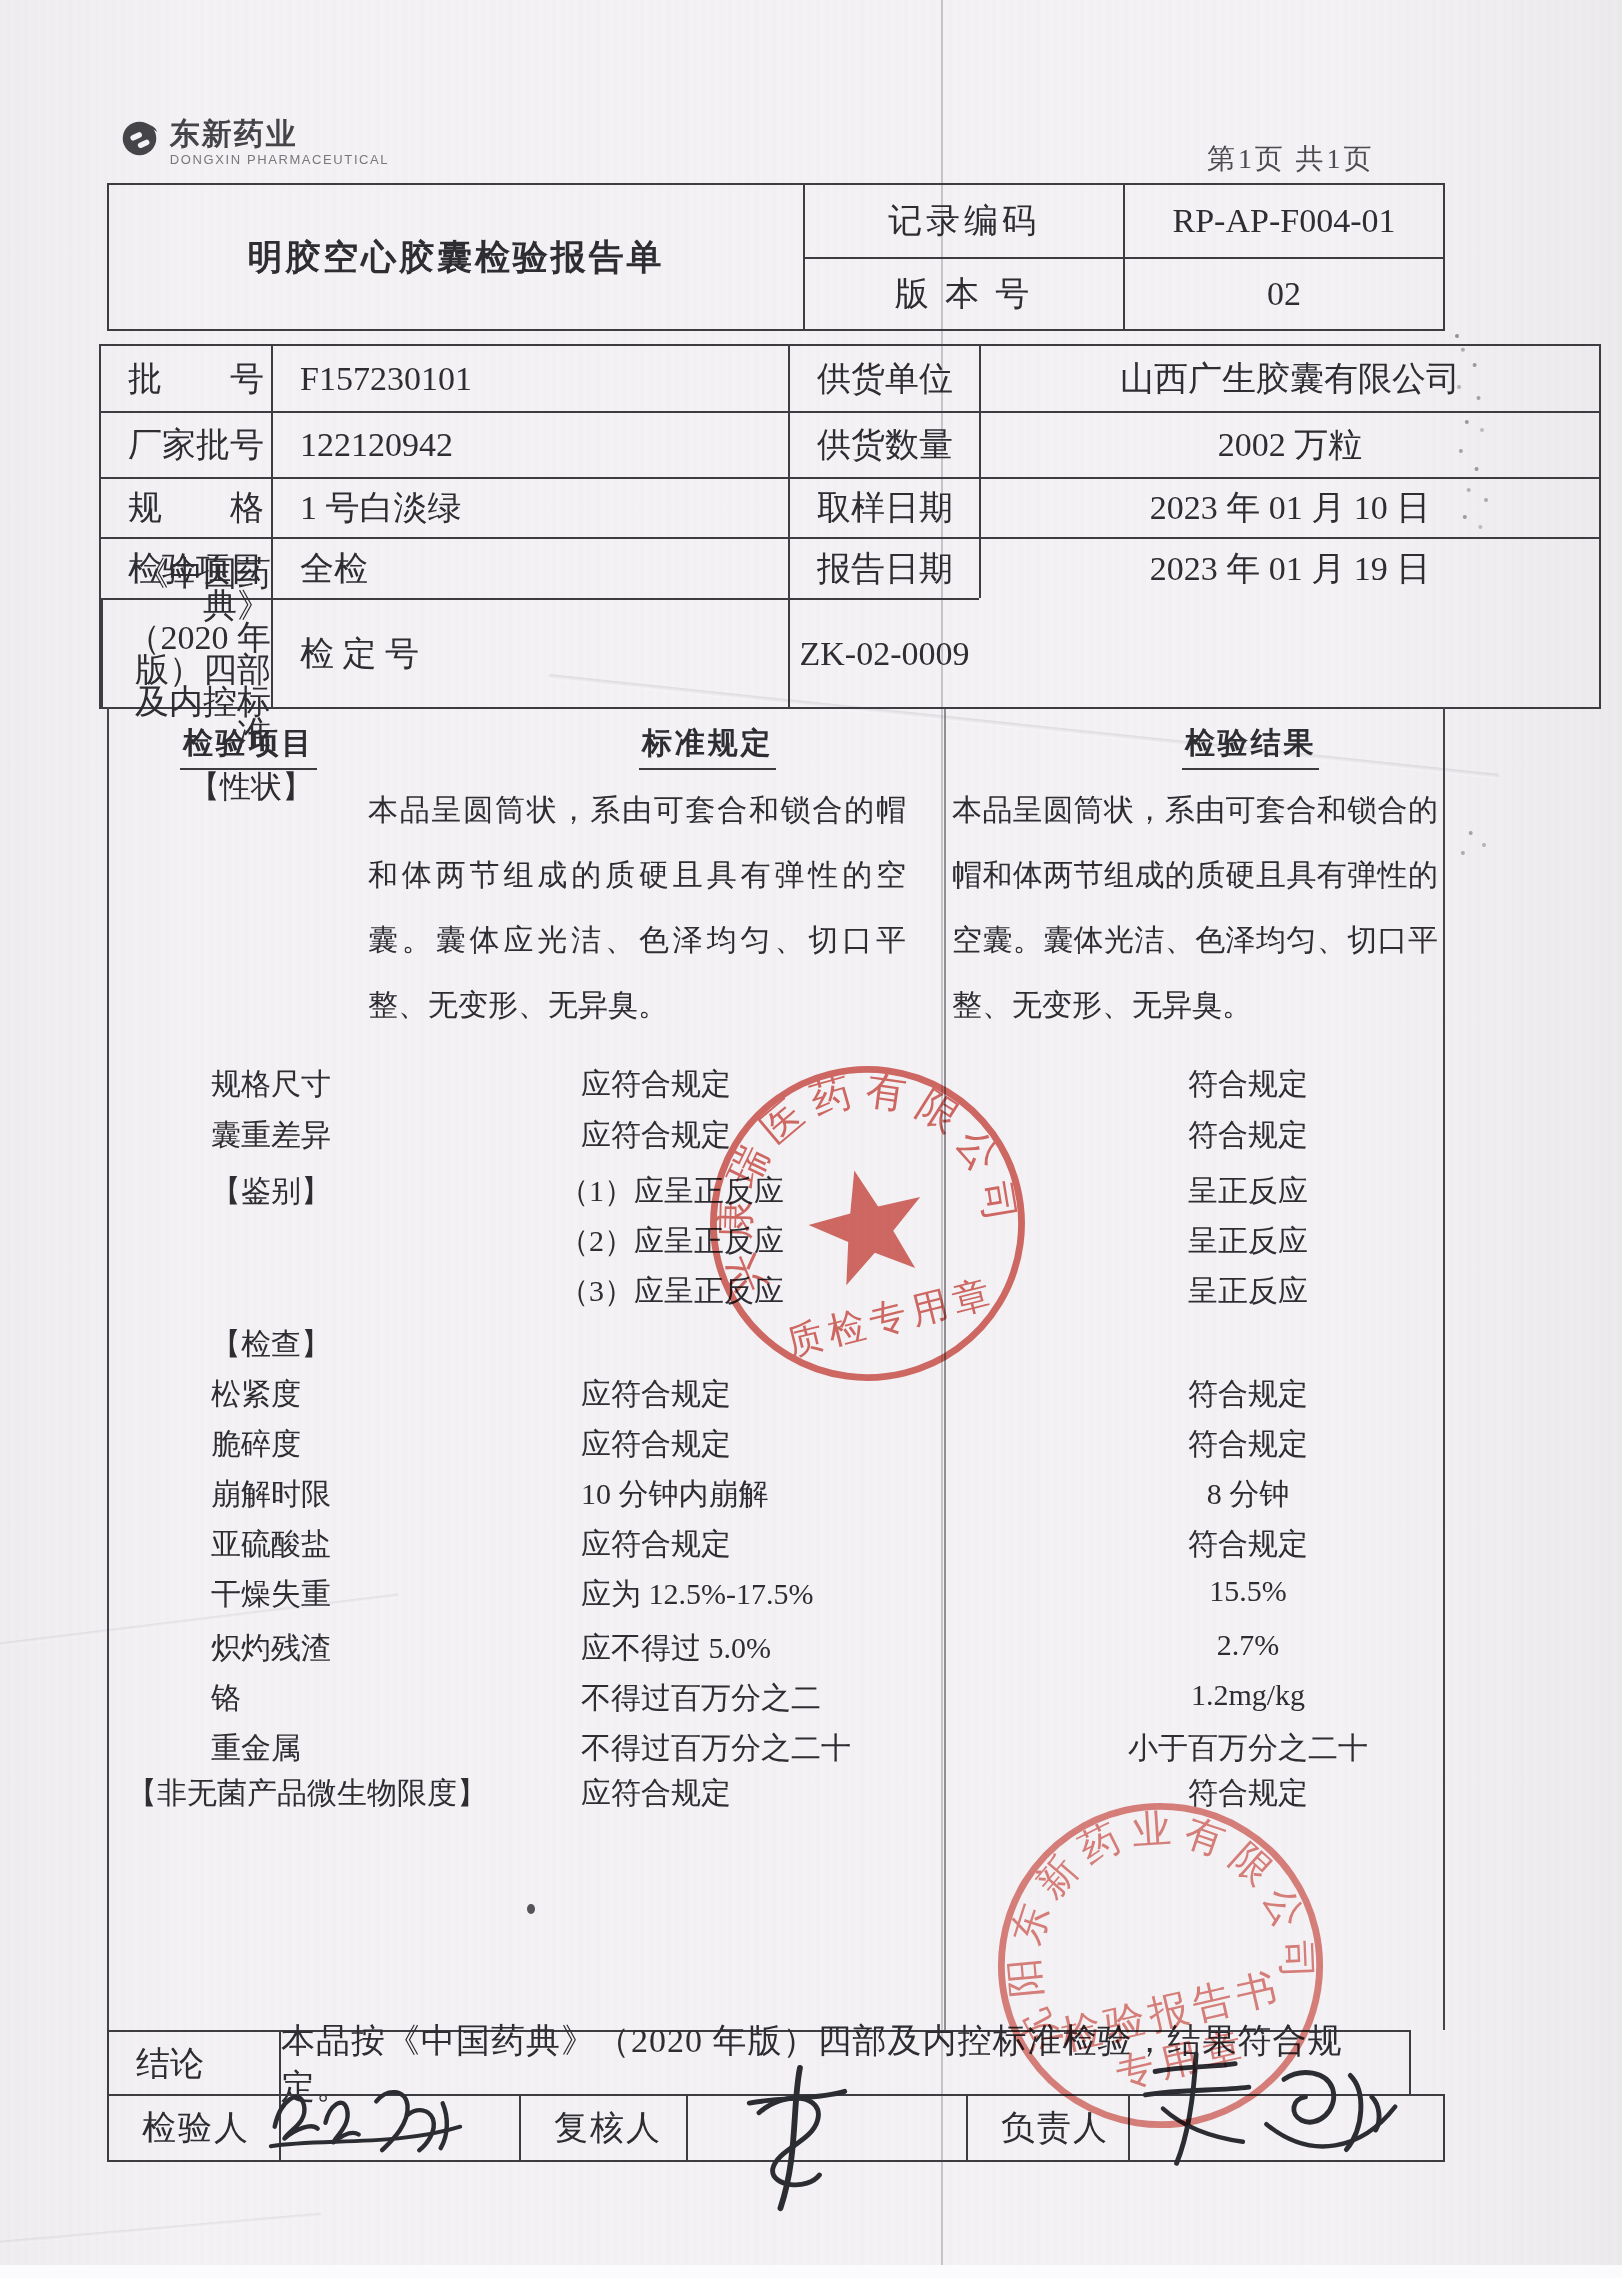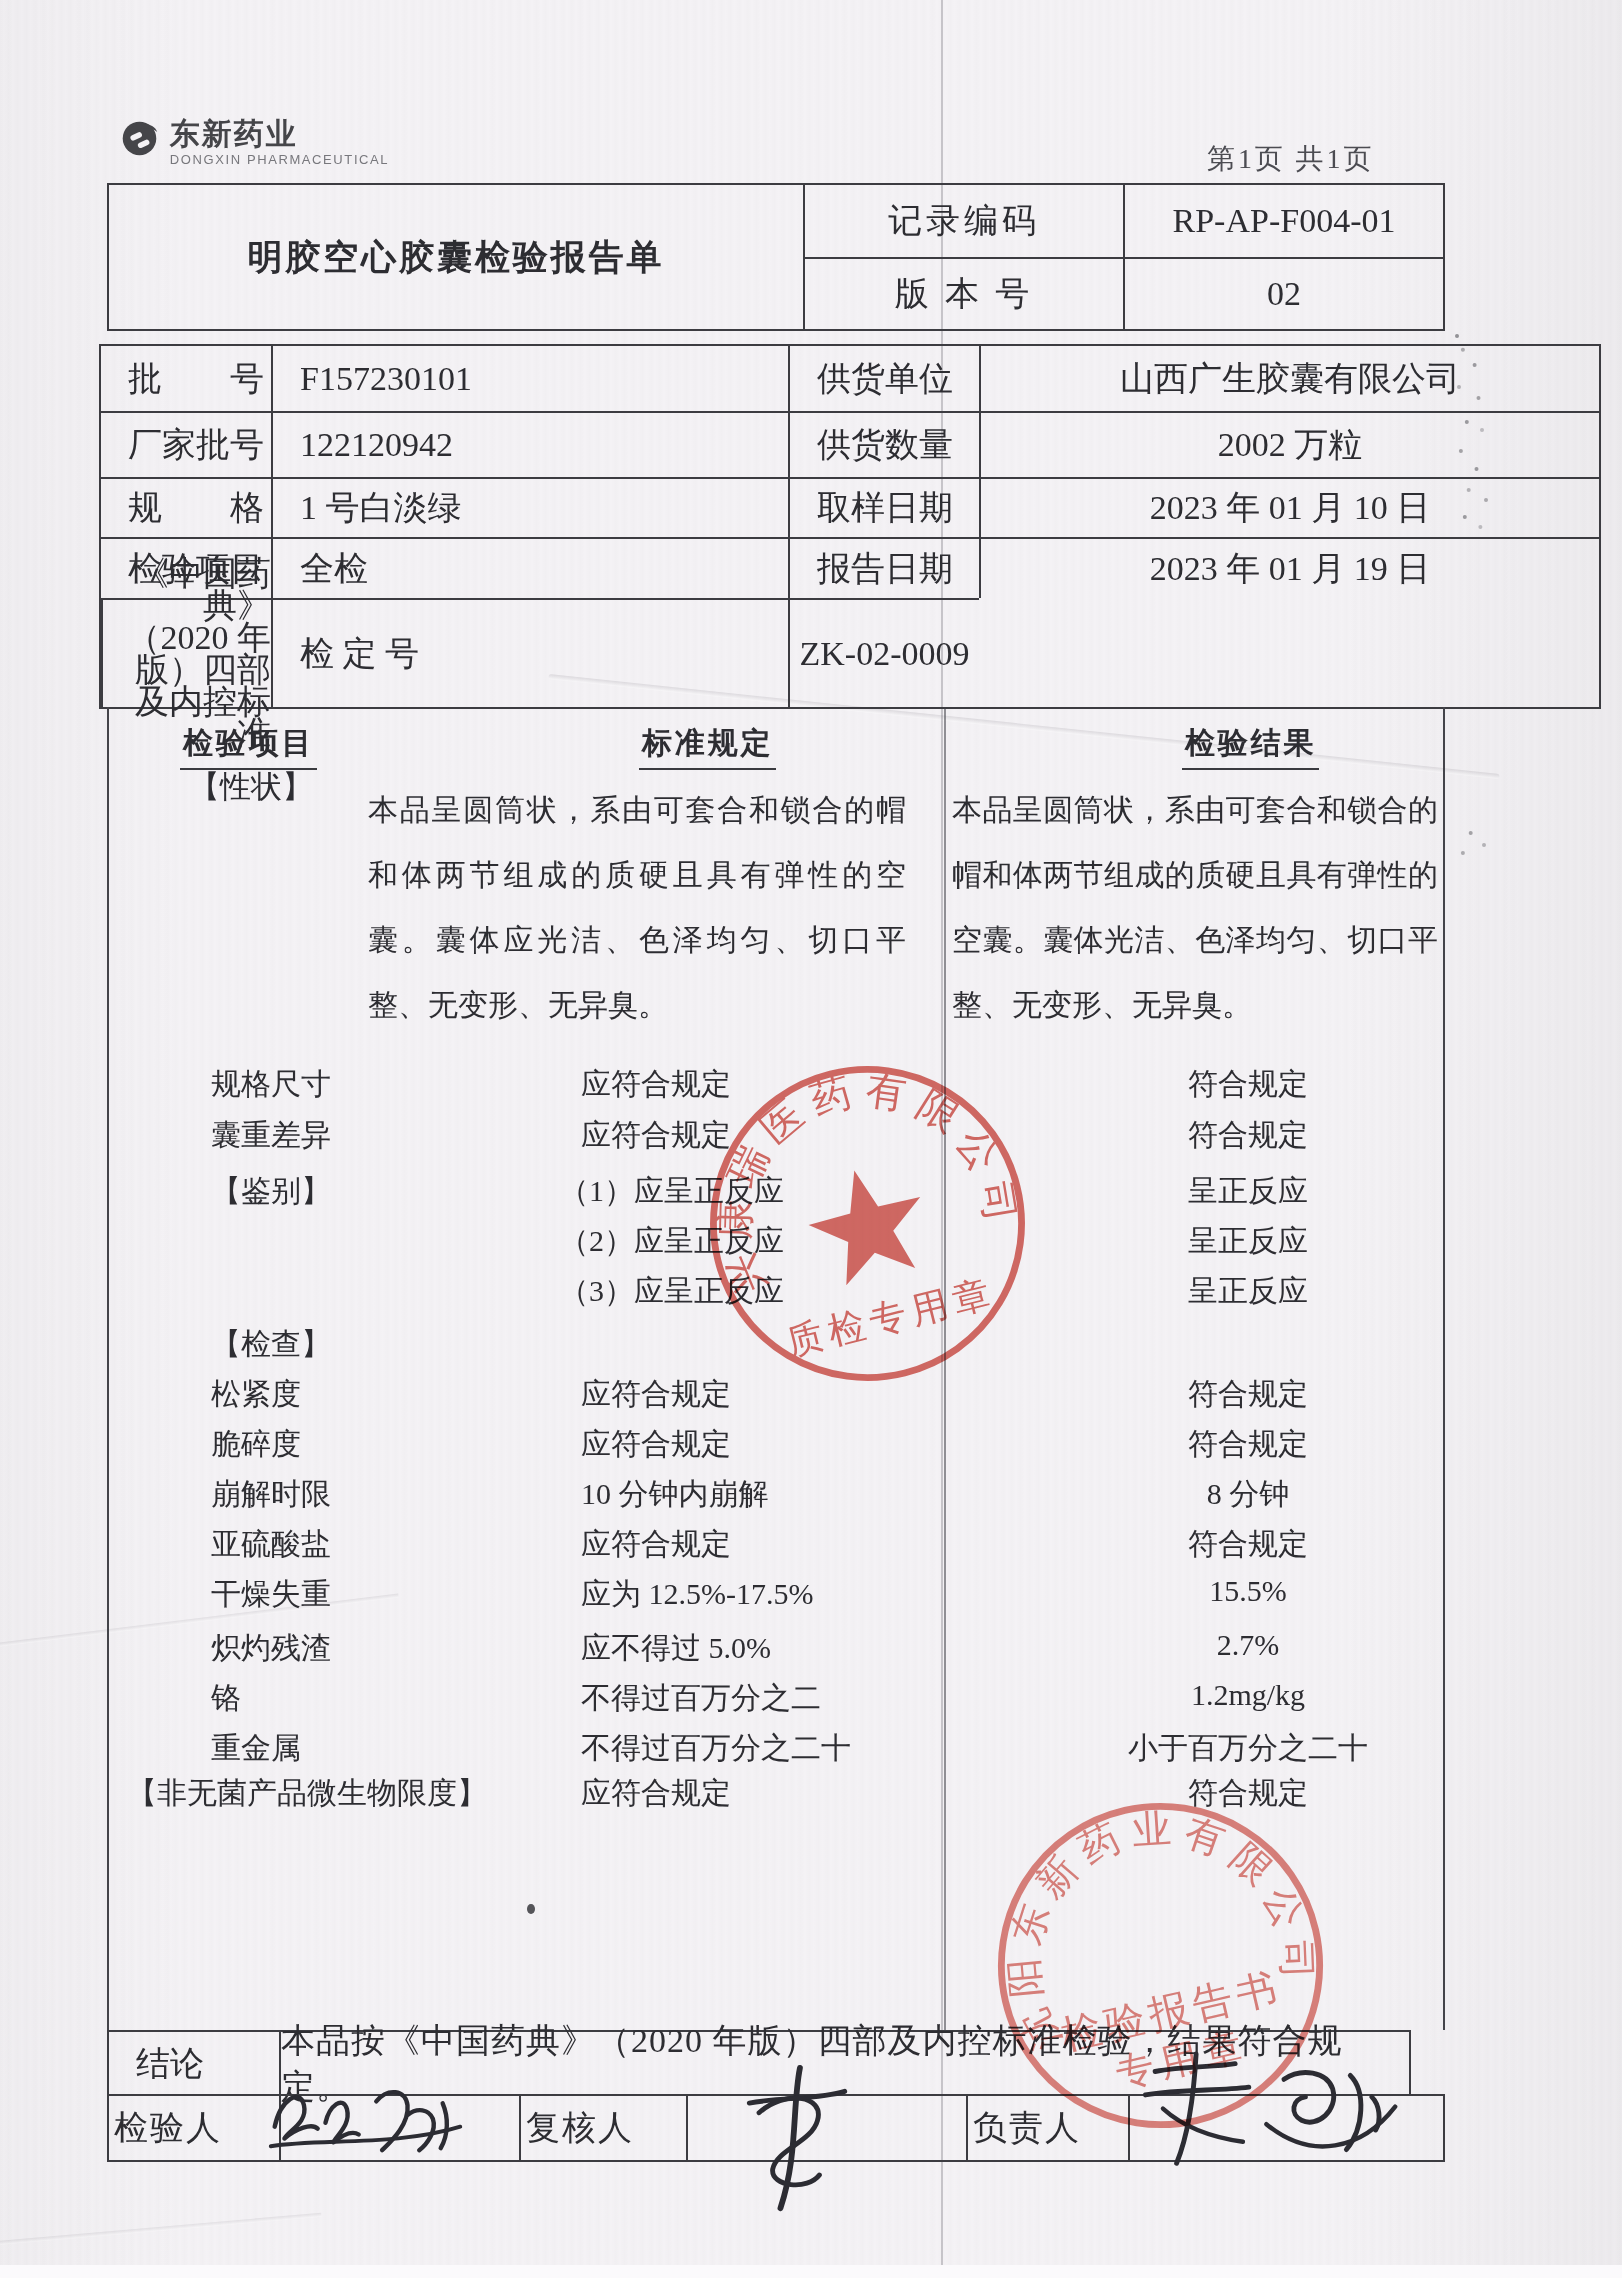--- a/index.html
+++ b/index.html
@@ -72,21 +72,21 @@
   .i-std{position:absolute;left:456px;white-space:nowrap;}
   .i-std.ind{left:434px;}
   .i-res{position:absolute;left:917px;width:412px;text-align:center;white-space:nowrap;}
 
   
   .concl-table{left:107px;top:2030px;width:1304px;grid-template-columns:170px 1fr;
     grid-template-rows:63px;border-bottom:0;}
   .concl-text{justify-content:center;letter-spacing:1px;}
   .sig-table{left:107px;top:2094px;width:1338px;
     grid-template-columns:170px 240px 167px 280px 162px 1fr;grid-template-rows:64px;}
-  .sig-label{padding-left:5px;letter-spacing:2px;}
+  .sig-label{padding-left:33px;letter-spacing:2px;}
 
   .stamp{position:absolute;mix-blend-mode:multiply;pointer-events:none;}
   .sig-svg{position:absolute;pointer-events:none;}
   .sig-stroke{fill:none;stroke:#2c2c33;stroke-linecap:round;stroke-linejoin:round;}
 
   .speckles{position:absolute;left:1455px;top:334px;width:3.9px;height:3.9px;border-radius:50%;
     background:rgba(70,70,75,0.55);
     box-shadow:5.9px 13.7px 0 rgba(70,70,75,.4),17.6px 29px 0 rgba(70,70,75,.5),2px 51px 0 rgba(70,70,75,.35),
       21.5px 62px 0 rgba(70,70,75,.45),9.8px 86px 0 rgba(70,70,75,.5),25px 94px 0 rgba(70,70,75,.3),
       3.9px 115px 0 rgba(70,70,75,.45),19.5px 133px 0 rgba(70,70,75,.5),11.7px 154px 0 rgba(70,70,75,.35),

